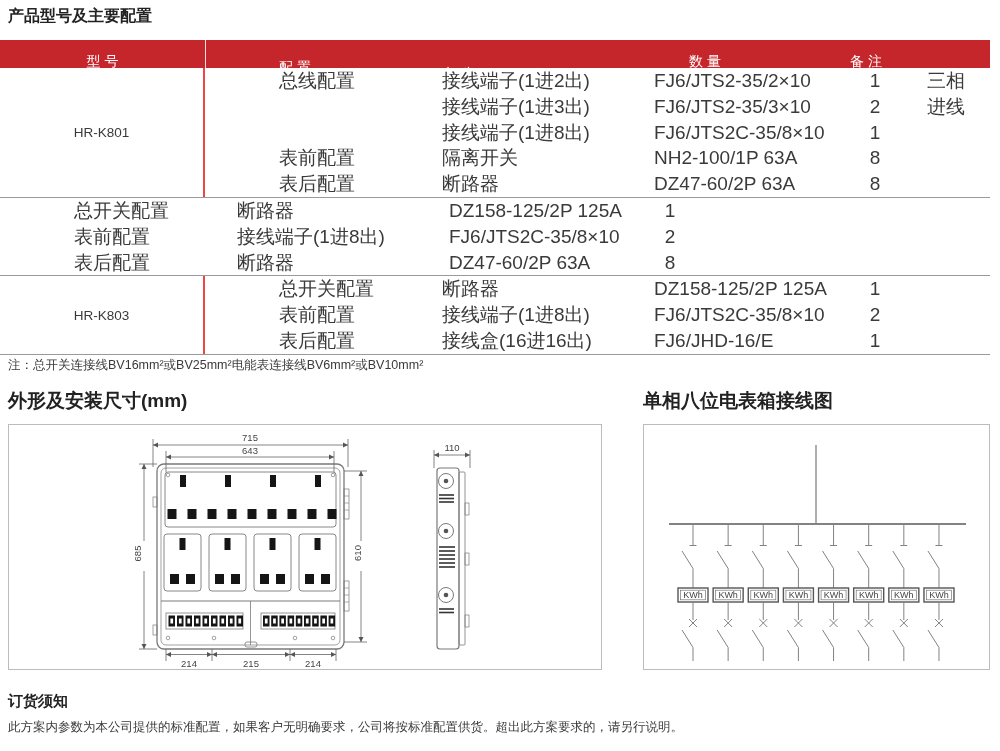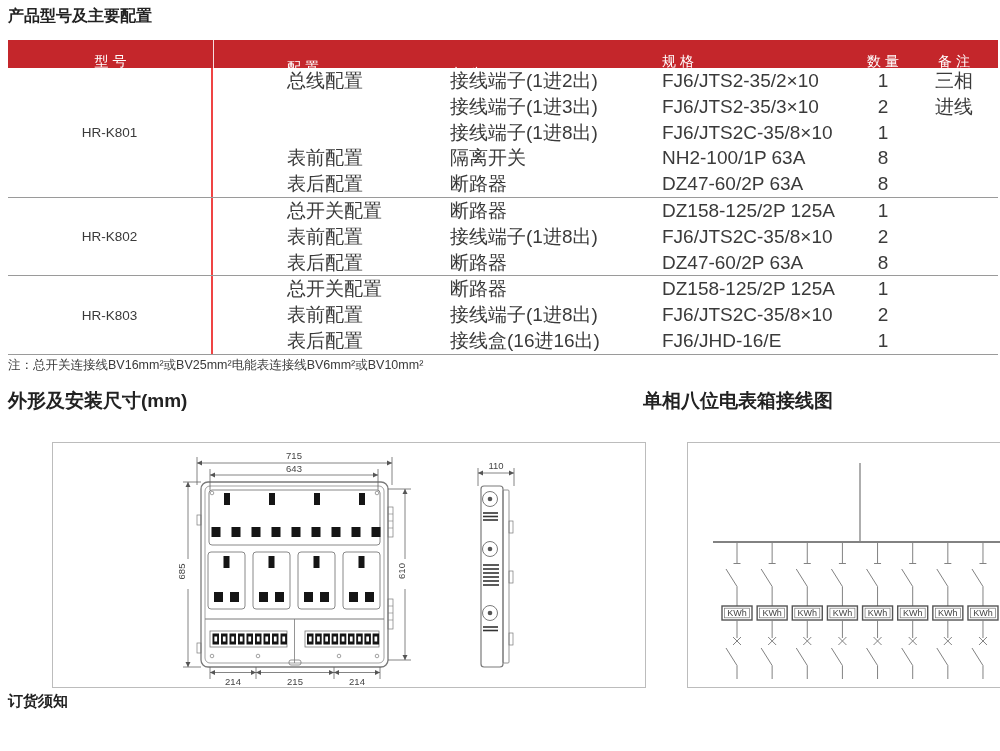--- a/index.html
+++ b/index.html
@@ -2,21 +2,21 @@
 <html><head>
 <meta charset="utf-8">
 <style>
   html,body{margin:0;padding:0;background:#fff;}
   .page{position:relative;width:1000px;height:751px;background:#fff;overflow:hidden;
         font-family:"Liberation Sans","DejaVu Sans",sans-serif;color:#3a3a3a;}
 
   .page-title{position:absolute;left:8px;top:6px;font-size:16px;font-weight:bold;color:#222;margin:0;}
 
   
-  .ctable{position:absolute;left:8px;top:40px;width:990px;}
+  .ctable{position:absolute;left:0;top:40px;width:990px;}
   .thead{height:28px;display:grid;grid-template-columns:205px 165px 210px 250px 90px 70px;
          background:#C4262B;color:#fff;font-size:14px;align-items:center;position:relative;}
   .thead .hd{white-space:nowrap;}
   .hd.center{text-align:center;}
   .hd.p-config{padding-left:74px;margin-top:12px;}
   .hd.p-name{padding-left:72px;margin-top:25px;}
   .hd.p-spec{padding-left:74px;}
   .hd.p-remark{text-align:center;padding-right:18px;}
   .head-divider{position:absolute;left:205px;top:0;width:1px;height:28px;background:rgba(255,255,255,.85);}
   .tbody{border-bottom:1px solid #9a9a9a;position:relative;}
@@ -34,21 +34,21 @@
   .c.remark{text-align:center;padding-right:18px;}
 
   .table-note{position:absolute;left:8px;top:357px;font-size:12.5px;color:#3a3a3a;text-align:center;}
 
   
   .sec-title{position:absolute;margin:0;font-size:19px;font-weight:bold;color:#222;top:388px;}
   .sec-title.left{left:8px;}
   .sec-title.right{left:643px;}
 
   
-  .draw-box{position:absolute;top:442px;border:1px solid #bcbcbc;background:#fff;box-sizing:border-box;margin-left:44px;}
+  .draw-box{position:absolute;top:424px;border:1px solid #bcbcbc;background:#fff;box-sizing:border-box;}
   .draw-box.left{left:8px;width:594px;height:246px;}
   .draw-box.right{left:643px;width:347px;height:246px;}
   .draw-box svg{display:block;}
   svg text{font-family:"Liberation Sans","DejaVu Sans",sans-serif;fill:#444;}
   .dimtxt{font-size:9.5px;}
   .oline{stroke:#7a7a7a;fill:none;}
 
   
   .order-title{position:absolute;left:8px;top:692px;margin:0;font-size:15px;font-weight:bold;color:#222;}
   .order-text{position:absolute;left:8px;top:719px;margin:0;font-size:12.5px;color:#3a3a3a;}
@@ -58,21 +58,20 @@
 
 <div class="page">
 
   <h1 class="page-title">产品型号及主要配置</h1>
 
   <div class="ctable">
     <div class="thead" style="background: rgb(196, 38, 43);">
       <div class="hd center">型 号</div>
       <div class="hd p-config">配 置</div>
       <div class="hd p-name">名 称</div>
-      <div class="hd p-spec">规 格</div>
       <div class="hd center">数 量</div>
       <div class="hd p-remark">备 注</div>
       <div class="head-divider"></div>
     </div>
     <div class="tbody">
         <div class="tgroup">
           <div class="model-cell">HR-K801</div>
           <div class="rows">
             <div class="trow">
               <div class="c config">总线配置</div>
@@ -105,21 +104,20 @@
             <div class="trow">
               <div class="c config">表后配置</div>
               <div class="c name">断路器</div>
               <div class="c spec">DZ47-60/2P 63A</div>
               <div class="c qty">8</div>
               <div class="c remark"></div>
             </div>
           </div>
         </div>
         <div class="tgroup">
-          <div class="model-cell">HR-K802</div>
           <div class="rows">
             <div class="trow">
               <div class="c config">总开关配置</div>
               <div class="c name">断路器</div>
               <div class="c spec">DZ158-125/2P 125A</div>
               <div class="c qty">1</div>
               <div class="c remark"></div>
             </div>
             <div class="trow">
               <div class="c config">表前配置</div>
@@ -473,14 +471,15 @@
             <line x1="290.98" y1="194" x2="298.98" y2="202" stroke="#828282" stroke-width="1"></line>
             <line x1="298.98" y1="194" x2="290.98" y2="202" stroke="#828282" stroke-width="1"></line>
             <line x1="283.98" y1="205" x2="294.98" y2="222.5" stroke="#828282" stroke-width="1"></line>
             <line x1="294.98" y1="222.5" x2="294.98" y2="236" stroke="#828282" stroke-width="1"></line>
           </g>
         </g>
     </svg>
   </div>
 
   <h2 class="order-title">订货须知</h2>
+  <p class="order-text">此方案内参数为本公司提供的标准配置，如果客户无明确要求，公司将按标准配置供货。超出此方案要求的，请另行说明。</p>
 
 </div>
 
 </body></html>

